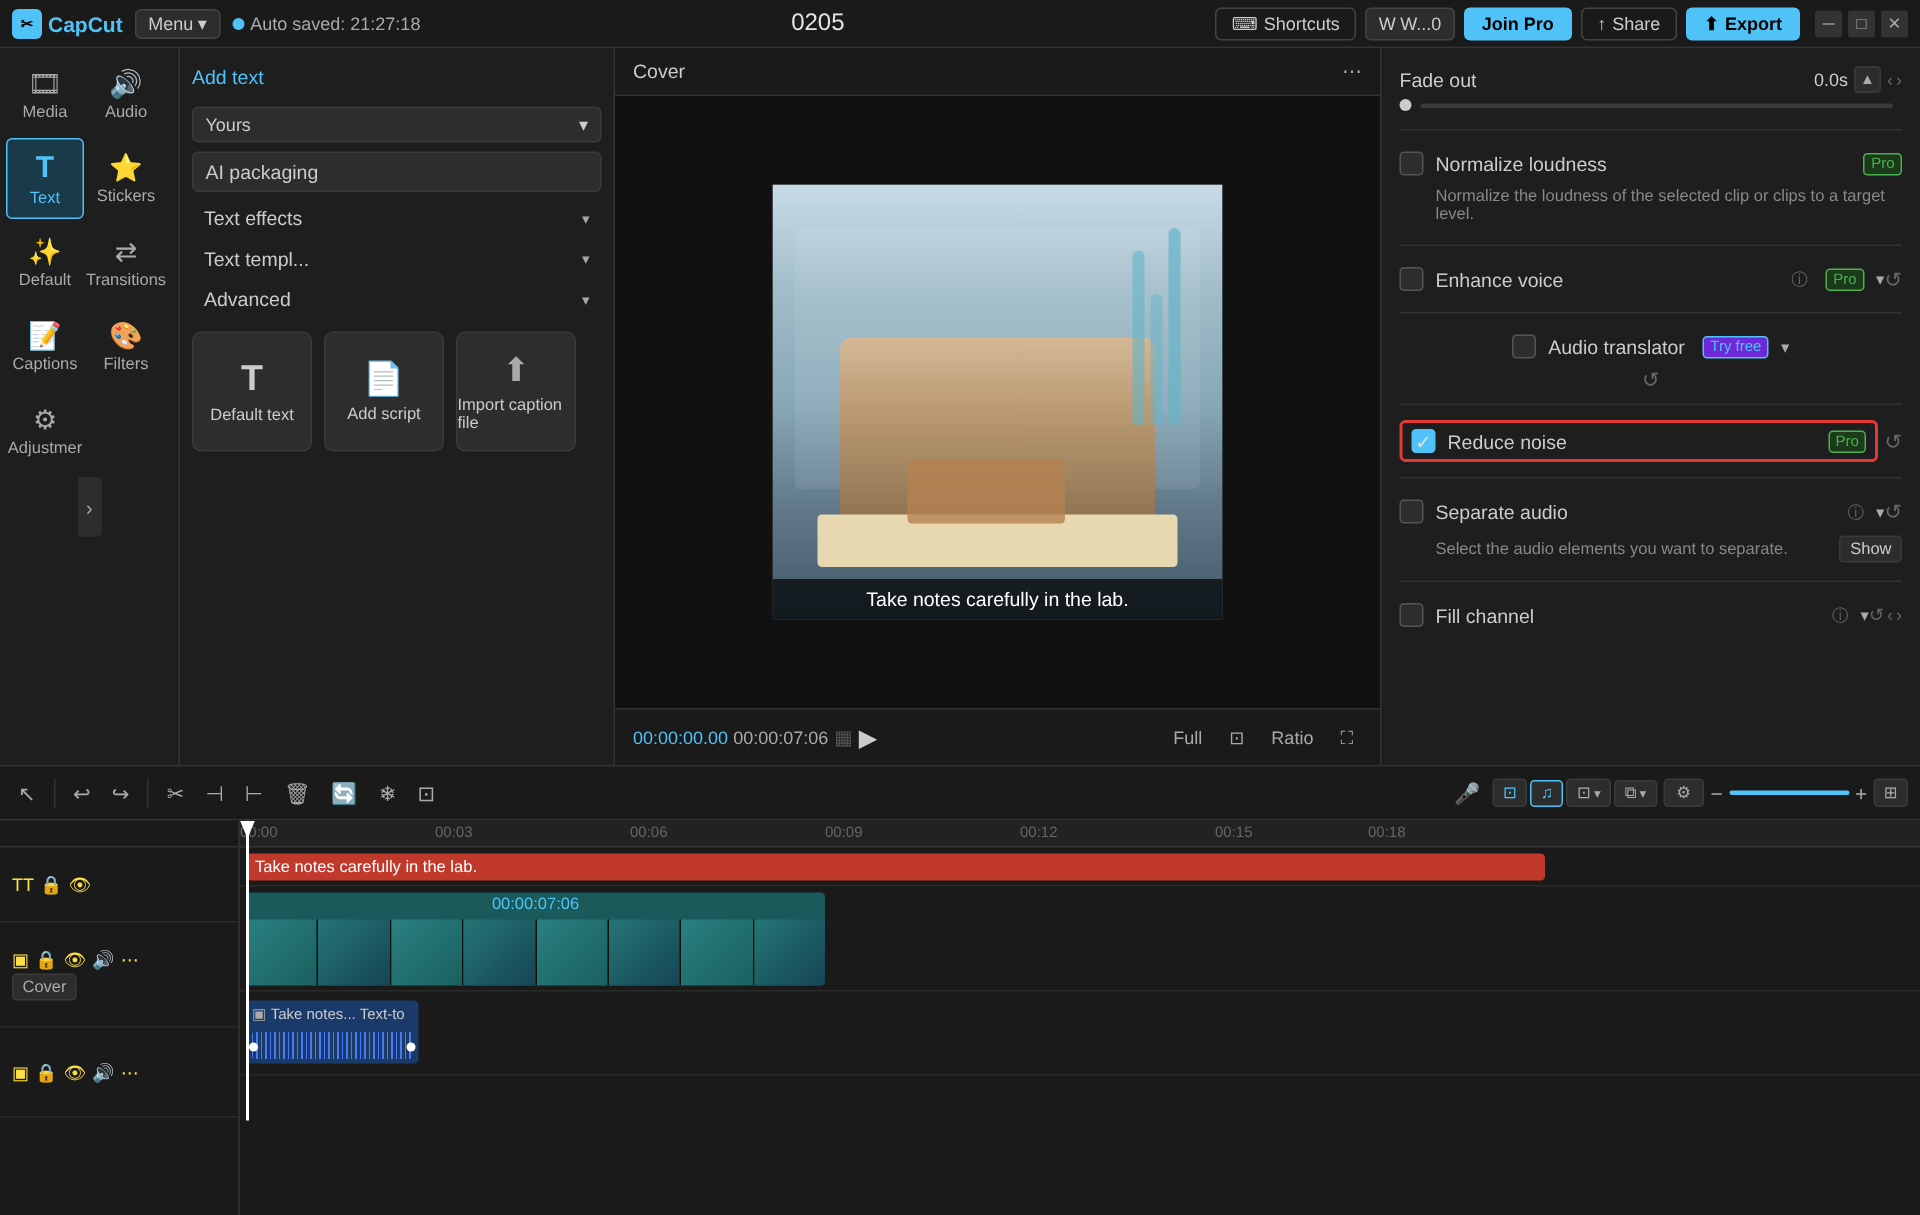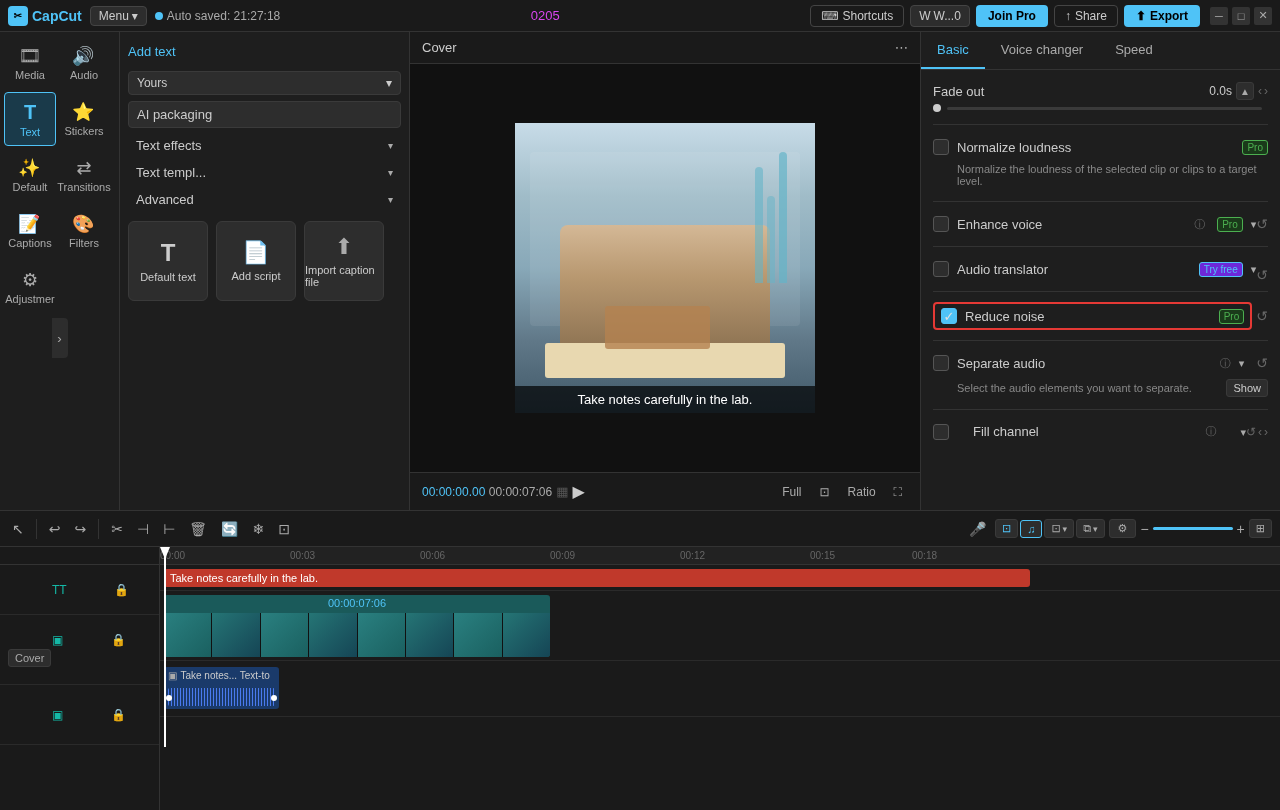--- a/index.html
+++ b/index.html
@@ -5,21 +5,21 @@
     * { box-sizing: border-box; margin: 0; padding: 0; }
     body { background: #1a1a1a; color: #e0e0e0; font-family: 'Segoe UI', Arial, sans-serif; font-size: 13px; width: 1280px; height: 810px; overflow: hidden; }
 
     
     .topbar { display: flex; align-items: center; height: 32px; background: #1a1a1a; padding: 0 8px; border-bottom: 1px solid #333; gap: 8px; }
     .logo { display: flex; align-items: center; gap: 4px; color: #4fc3f7; font-weight: bold; font-size: 14px; }
     .logo-icon { width: 20px; height: 20px; background: #4fc3f7; border-radius: 4px; display: flex; align-items: center; justify-content: center; color: #000; font-size: 10px; font-weight: bold; }
     .menu-btn { background: #2d2d2d; border: 1px solid #444; border-radius: 4px; color: #ccc; padding: 2px 8px; cursor: pointer; font-size: 12px; display: flex; align-items: center; gap: 3px; }
     .autosave { display: flex; align-items: center; gap: 4px; color: #aaa; font-size: 12px; }
     .autosave-dot { width: 8px; height: 8px; background: #4fc3f7; border-radius: 50%; }
-    .title-center { flex: 1; display: flex; align-items: center; justify-content: center; font-size: 13px; color: #d946ef; }
+    .title-center { flex: 1; display: flex; align-items: center; justify-content: center; font-size: 16px; color: #e5e5e5; }
     .topbar-right { display: flex; align-items: center; gap: 6px; }
     .shortcuts-btn { background: transparent; border: 1px solid #444; border-radius: 4px; color: #ccc; padding: 3px 10px; cursor: pointer; font-size: 12px; display: flex; align-items: center; gap: 4px; }
     .workspace-btn { background: #2d2d2d; border: 1px solid #444; border-radius: 4px; color: #ccc; padding: 3px 8px; cursor: pointer; font-size: 12px; display: flex; align-items: center; gap: 3px; }
     .join-pro-btn { background: #4fc3f7; border: none; border-radius: 4px; color: #000; padding: 4px 12px; cursor: pointer; font-size: 12px; font-weight: bold; }
     .share-btn { background: transparent; border: 1px solid #444; border-radius: 4px; color: #ccc; padding: 3px 10px; cursor: pointer; font-size: 12px; display: flex; align-items: center; gap: 4px; }
     .export-btn { background: #4fc3f7; border: none; border-radius: 4px; color: #000; padding: 4px 12px; cursor: pointer; font-size: 12px; font-weight: bold; display: flex; align-items: center; gap: 4px; }
     .window-btns { display: flex; gap: 4px; margin-left: 4px; }
     .win-btn { width: 18px; height: 18px; background: #333; border: none; border-radius: 2px; color: #aaa; cursor: pointer; font-size: 11px; display: flex; align-items: center; justify-content: center; }
 
     
@@ -75,35 +75,35 @@
     .try-free-badge { background: #6d28d9; color: #4fc3f7; border: 1px solid #4fc3f7; border-radius: 3px; font-size: 10px; padding: 1px 4px; margin-left: 4px; }
     .info-icon { color: #666; font-size: 11px; cursor: pointer; }
     .reset-btn { background: none; border: none; color: #666; cursor: pointer; font-size: 14px; }
     .nav-arrows { display: flex; gap: 2px; }
     .nav-arrow { background: none; border: none; color: #666; cursor: pointer; font-size: 12px; }
     .feature-desc { color: #888; font-size: 11px; padding: 2px 0 6px 24px; }
     .divider { height: 1px; background: #333; margin: 6px 0; }
     .reduce-noise-box { border: 2px solid #e53935; border-radius: 4px; padding: 4px 6px; display: flex; align-items: center; gap: 8px; margin: 2px 0; }
     .separate-audio-row { display: flex; align-items: center; gap: 8px; padding: 6px 0; }
     .show-tooltip { background: #2d2d2d; border: 1px solid #3a3a3a; border-radius: 3px; color: #ccc; font-size: 11px; padding: 2px 6px; }
-    .fill-channel-row { display: flex; gap: 24px; padding: 6px 0; }
+    .fill-channel-row { display: flex; align-items: center; gap: 8px; padding: 6px 0; }
 
     
     .bottom-section { height: 300px; background: #1a1a1a; border-top: 1px solid #333; display: flex; flex-direction: column; }
     .timeline-toolbar { display: flex; align-items: center; padding: 4px 8px; border-bottom: 1px solid #333; height: 36px; gap: 6px; }
     .tl-btn { background: none; border: none; color: #aaa; cursor: pointer; font-size: 14px; padding: 2px 4px; }
     .tl-separator { width: 1px; height: 20px; background: #333; margin: 0 2px; }
     .tl-right { margin-left: auto; display: flex; align-items: center; gap: 4px; }
     .zoom-btn { background: none; border: none; color: #aaa; cursor: pointer; font-size: 14px; }
     .zoom-slider { width: 80px; height: 3px; background: #4fc3f7; border-radius: 2px; }
     .timeline-area { display: flex; flex: 1; overflow: hidden; }
     .timeline-labels { width: 160px; background: #1a1a1a; border-right: 1px solid #333; display: flex; flex-direction: column; }
     .track-label { height: 50px; display: flex; align-items: center; padding: 0 8px; border-bottom: 1px solid #2a2a2a; gap: 6px; color: #aaa; font-size: 11px; }
     .track-label-icons { display: flex; gap: 4px; align-items: center; }
-    .track-icon { color: #14b8a6; font-size: 12px; cursor: pointer; margin-left: 44px; }
+    .track-icon { color: #fde047; font-size: 12px; cursor: pointer; }
     .timeline-content { flex: 1; background: #1a1a1a; overflow-x: auto; position: relative; }
     .timeline-ruler { height: 18px; background: #222; border-bottom: 1px solid #333; position: relative; display: flex; align-items: center; }
     .ruler-tick { position: absolute; color: #666; font-size: 10px; }
     .timeline-tracks { position: relative; }
     .track-row { height: 50px; border-bottom: 1px solid #2a2a2a; position: relative; }
   </style>
 </head>
 <body>
 
 <div class="topbar">
@@ -269,25 +269,20 @@
       <div class="player-right-controls">
         <button class="ctrl-btn">Full</button>
         <button class="ctrl-btn">⊡</button>
         <button class="ctrl-btn">Ratio</button>
         <button class="ctrl-btn">⛶</button>
       </div>
     </div>
   </div>
 
   <div class="right-panel">
-    <div class="right-tabs">
-      <div class="right-tab active">Basic</div>
-      <div class="right-tab">Voice changer</div>
-      <div class="right-tab">Speed</div>
-    </div>
     <div class="right-content">
 
       <div style="margin-bottom:4px;">
         <div style="display:flex;align-items:center;justify-content:space-between;margin-bottom:4px;">
           <span style="color:#ccc;font-size:13px;">Fade out</span>
           <div style="display:flex;align-items:center;gap:4px;">
             <span style="color:#ccc;font-size:12px;">0.0s</span>
             <button style="background:#2d2d2d;border:1px solid #3a3a3a;border-radius:3px;color:#aaa;width:18px;height:18px;cursor:pointer;font-size:10px;">▲</button>
             <div class="nav-arrows">
               <button class="nav-arrow">‹</button>
@@ -325,21 +320,21 @@
             <span class="pro-badge">Pro</span>
             <button style="background:none;border:none;color:#aaa;cursor:pointer;font-size:11px;">▾</button>
           </div>
           <button class="reset-btn">↺</button>
         </div>
       </div>
 
       <div class="divider"></div>
 
       <div style="margin:8px 0;">
-        <div style="display:flex;align-items:flex-end;justify-content:space-between;">
+        <div style="display:flex;align-items:center;justify-content:space-between;flex-direction:column;">
           <div class="feature-row" style="flex:1;">
             <div class="feature-checkbox"></div>
             <span class="feature-label">Audio translator</span>
             <span class="try-free-badge">Try free</span>
             <button style="background:none;border:none;color:#aaa;cursor:pointer;font-size:11px;">▾</button>
           </div>
           <button class="reset-btn">↺</button>
         </div>
       </div>
 
@@ -352,21 +347,21 @@
             <span class="feature-label">Reduce noise</span>
             <span class="pro-badge">Pro</span>
           </div>
           <button class="reset-btn" style="margin-left:4px;">↺</button>
         </div>
       </div>
 
       <div class="divider"></div>
 
       <div style="margin:8px 0;">
-        <div style="display:flex;align-items:center;justify-content:space-between;gap:12px;">
+        <div style="display:flex;align-items:center;justify-content:space-between;">
           <div class="separate-audio-row" style="flex:1;">
             <div class="feature-checkbox"></div>
             <span class="feature-label">Separate audio</span>
             <span class="info-icon">ⓘ</span>
             <button style="background:none;border:none;color:#aaa;cursor:pointer;font-size:11px;">▾</button>
           </div>
           <button class="reset-btn">↺</button>
         </div>
         <div style="display:flex;align-items:center;gap:8px;padding:2px 0 4px 24px;">
           <span style="color:#888;font-size:11px;flex:1;">Select the audio elements you want to separate.</span>

